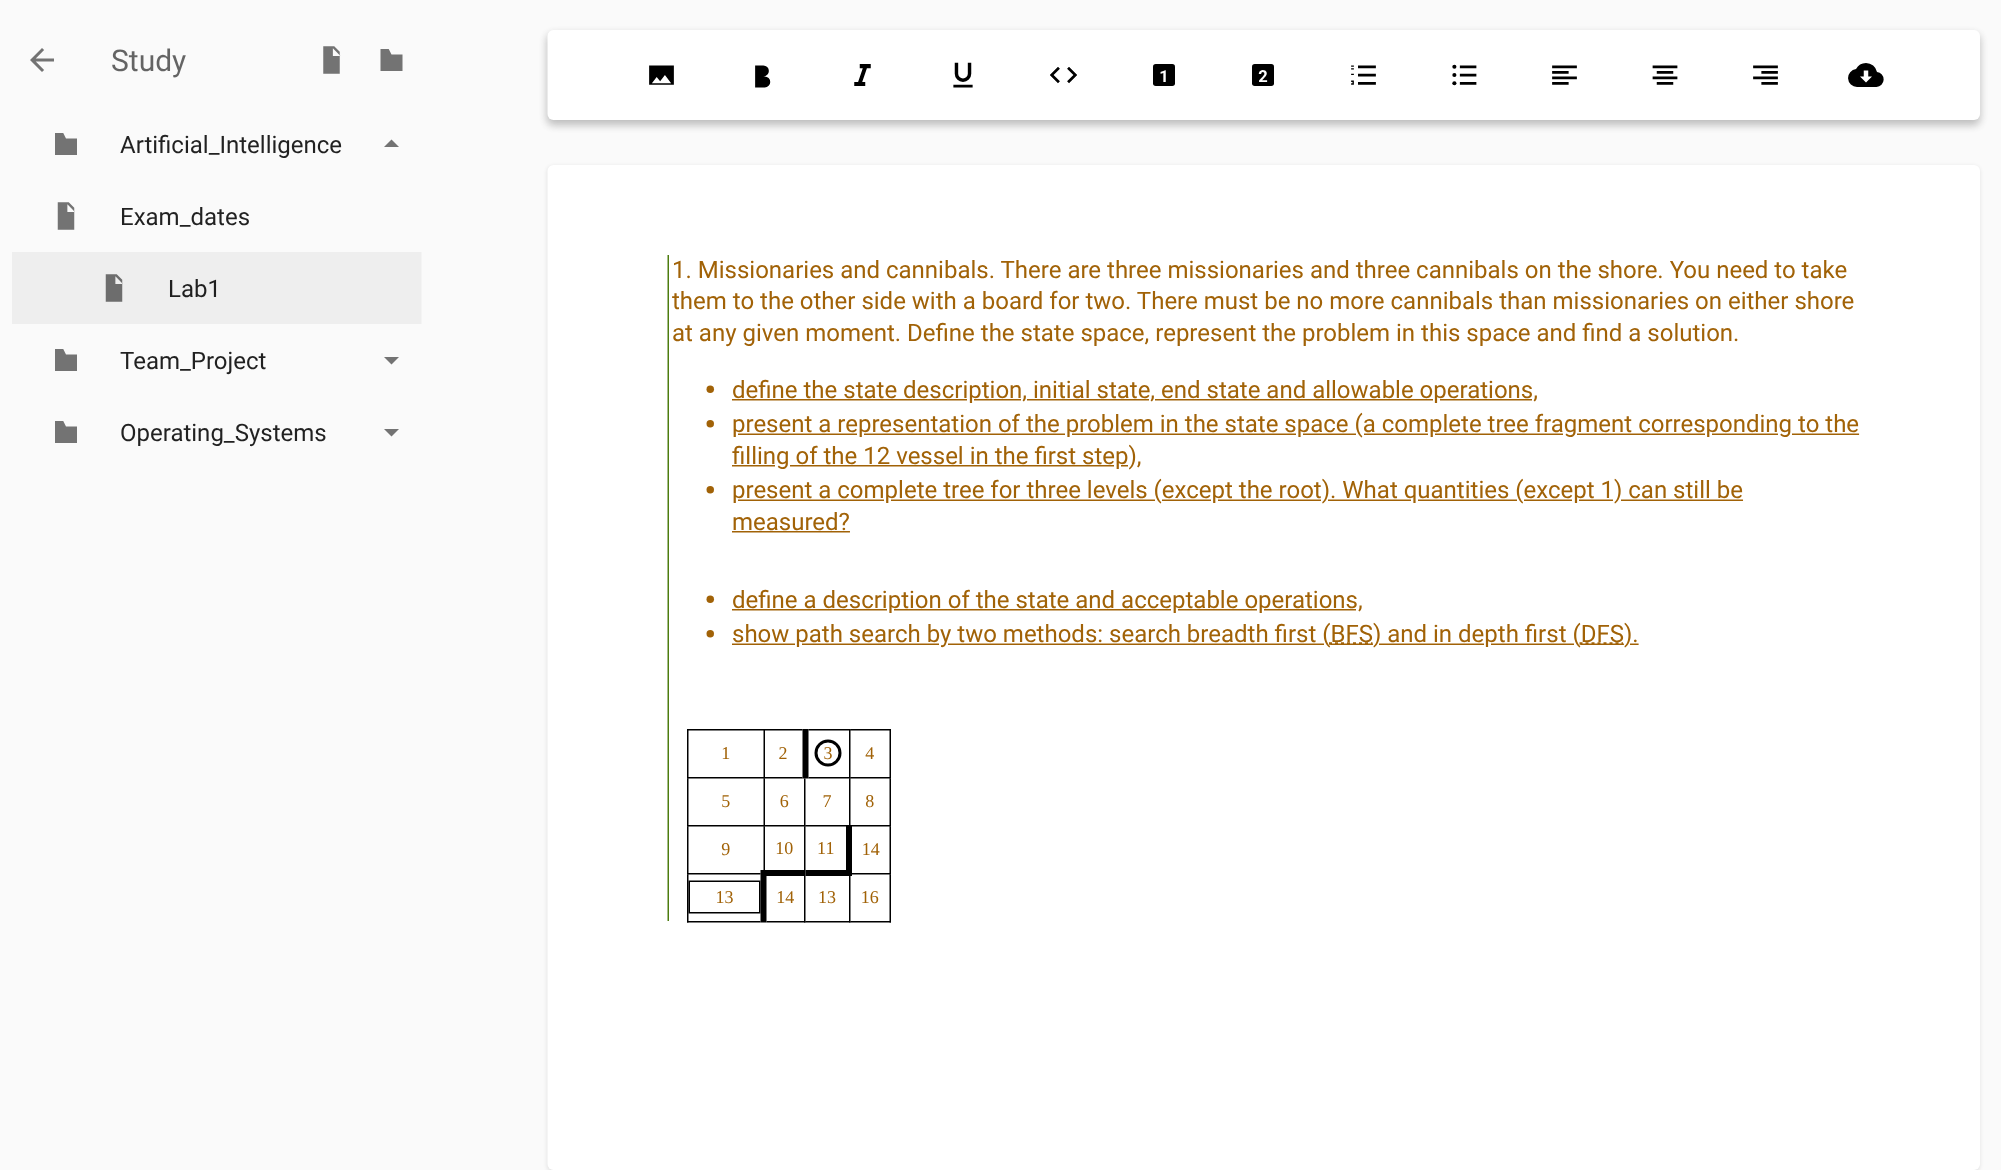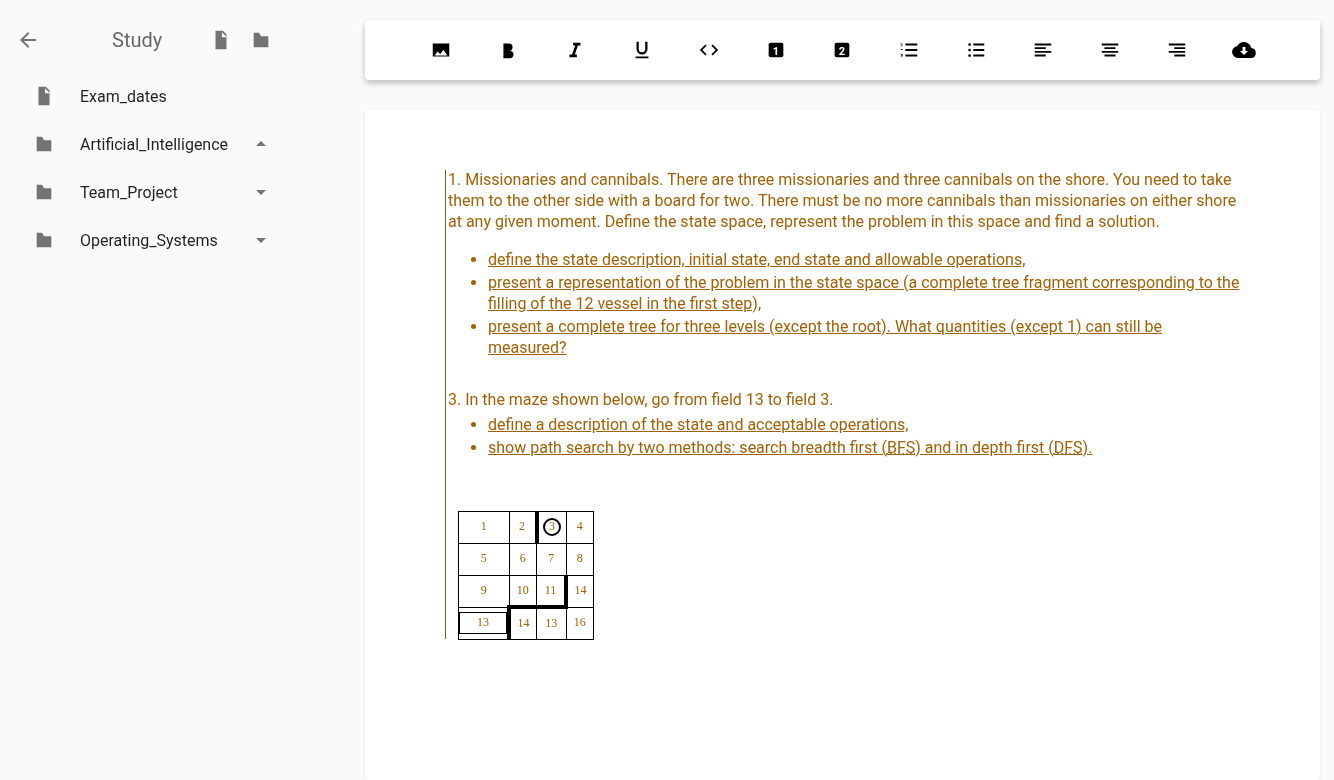--- a/index.html
+++ b/index.html
@@ -17,21 +17,20 @@
     width: 289px;
     padding: 16px 0 0 0;
     background: #fafafa;
     flex-shrink: 0;
   }
   .sidebar-header {
     display: flex;
     align-items: center;
     height: 48px;
     padding: 0 8px;
-    gap: 38px;
   }
   .hdr-back {
     width: 40px; height: 40px;
     display: flex; align-items: center; justify-content: center;
     cursor: pointer;
     color: rgba(0,0,0,0.54);
   }
   .hdr-title {
     font-size: 20px;
     padding-left: 26px;
@@ -191,37 +190,45 @@
             <path d="M10 4H4v16h16V8h-8z"></path>
           </svg>
       </div>
     </div>
   </div>
 
   <div class="tree">
     <div class="tree-item">
       <span class="icon">
           <svg width="22" height="22" viewBox="0 0 24 24" fill="currentColor">
-            <path d="M6 2h8l4 4v16H6zM13 3.5V9h5.5"></path>
-          </svg>
-        </span>
-      <span class="label">Exam_dates</span>
-    </div>
-    <div class="tree-item">
-      <span class="icon">
-          <svg width="22" height="22" viewBox="0 0 24 24" fill="currentColor">
             <path d="M10 4H4v16h16V8h-8z"></path>
           </svg>
         </span>
       <span class="label">Artificial_Intelligence</span>
       <span class="expand">
         <svg width="24" height="24" viewBox="0 0 24 24" fill="currentColor">
             <path d="M7 14l5-5 5 5z"></path>
           </svg>
       </span>
+    </div>
+    <div class="tree-item">
+      <span class="icon">
+          <svg width="22" height="22" viewBox="0 0 24 24" fill="currentColor">
+            <path d="M6 2h8l4 4v16H6zM13 3.5V9h5.5"></path>
+          </svg>
+        </span>
+      <span class="label">Exam_dates</span>
+    </div>
+    <div class="tree-item child">
+      <span class="icon">
+          <svg width="22" height="22" viewBox="0 0 24 24" fill="currentColor">
+            <path d="M6 2h8l4 4v16H6zM13 3.5V9h5.5"></path>
+          </svg>
+        </span>
+      <span class="label">Lab1</span>
     </div>
     <div class="tree-item">
       <span class="icon">
           <svg width="22" height="22" viewBox="0 0 24 24" fill="currentColor">
             <path d="M10 4H4v16h16V8h-8z"></path>
           </svg>
         </span>
       <span class="label">Team_Project</span>
       <span class="expand">
         <svg width="24" height="24" viewBox="0 0 24 24" fill="currentColor">
@@ -325,21 +332,20 @@
 
       <div class="blk raise">
         <ul>
           <li>define the state description, initial state, end state and allowable operations,</li>
           <li>present a representation of the problem in the state space (a complete tree fragment corresponding to the filling of the 12 vessel in the first step),</li>
           <li>present a complete tree for three levels (except the root). What quantities (except 1) can still be measured?</li>
         </ul>
       </div>
 
       <div class="blk">
-        <p>3. In the maze shown below, go from field 13 to field 3.</p>
         <ul>
           <li>define a description of the state and acceptable operations,</li>
           <li><span>show path search by two methods: search breadth first (</span><span class="dotted">BFS</span><span>) and in depth first (</span><span class="dotted">DFS</span><span>).</span></li>
         </ul>
       </div>
 
       <div class="maze">
         <table>
           <tbody>
               <tr>

